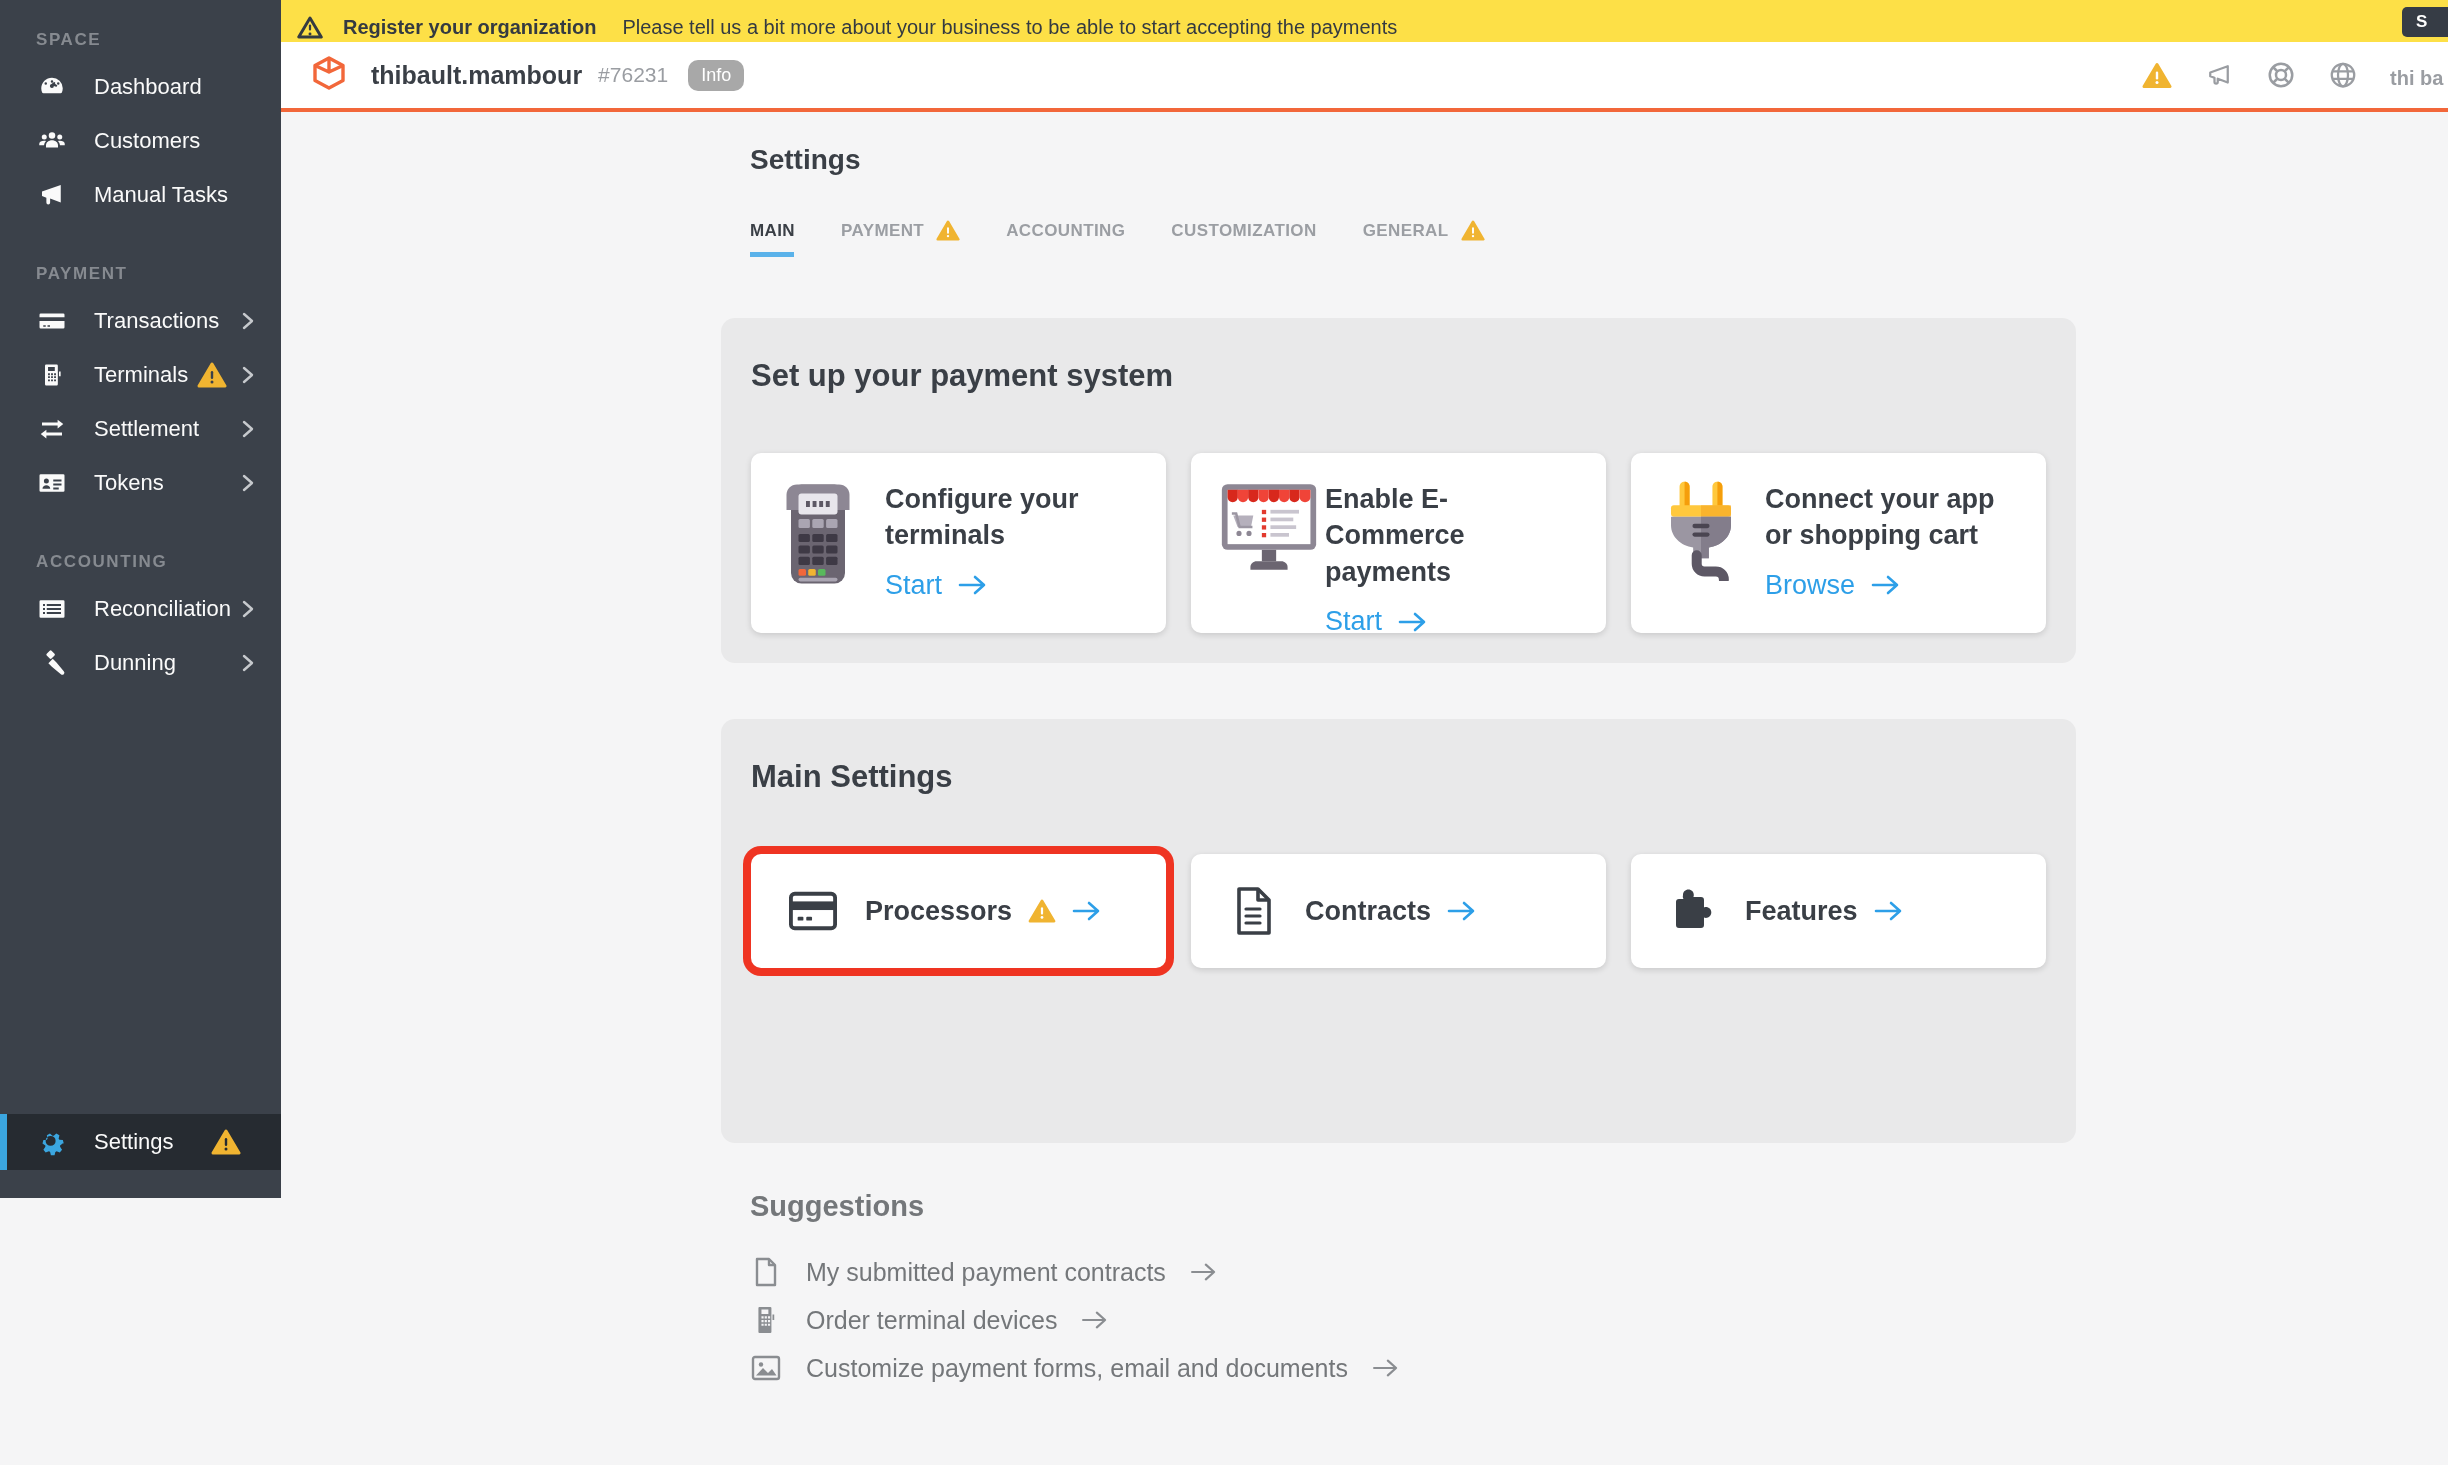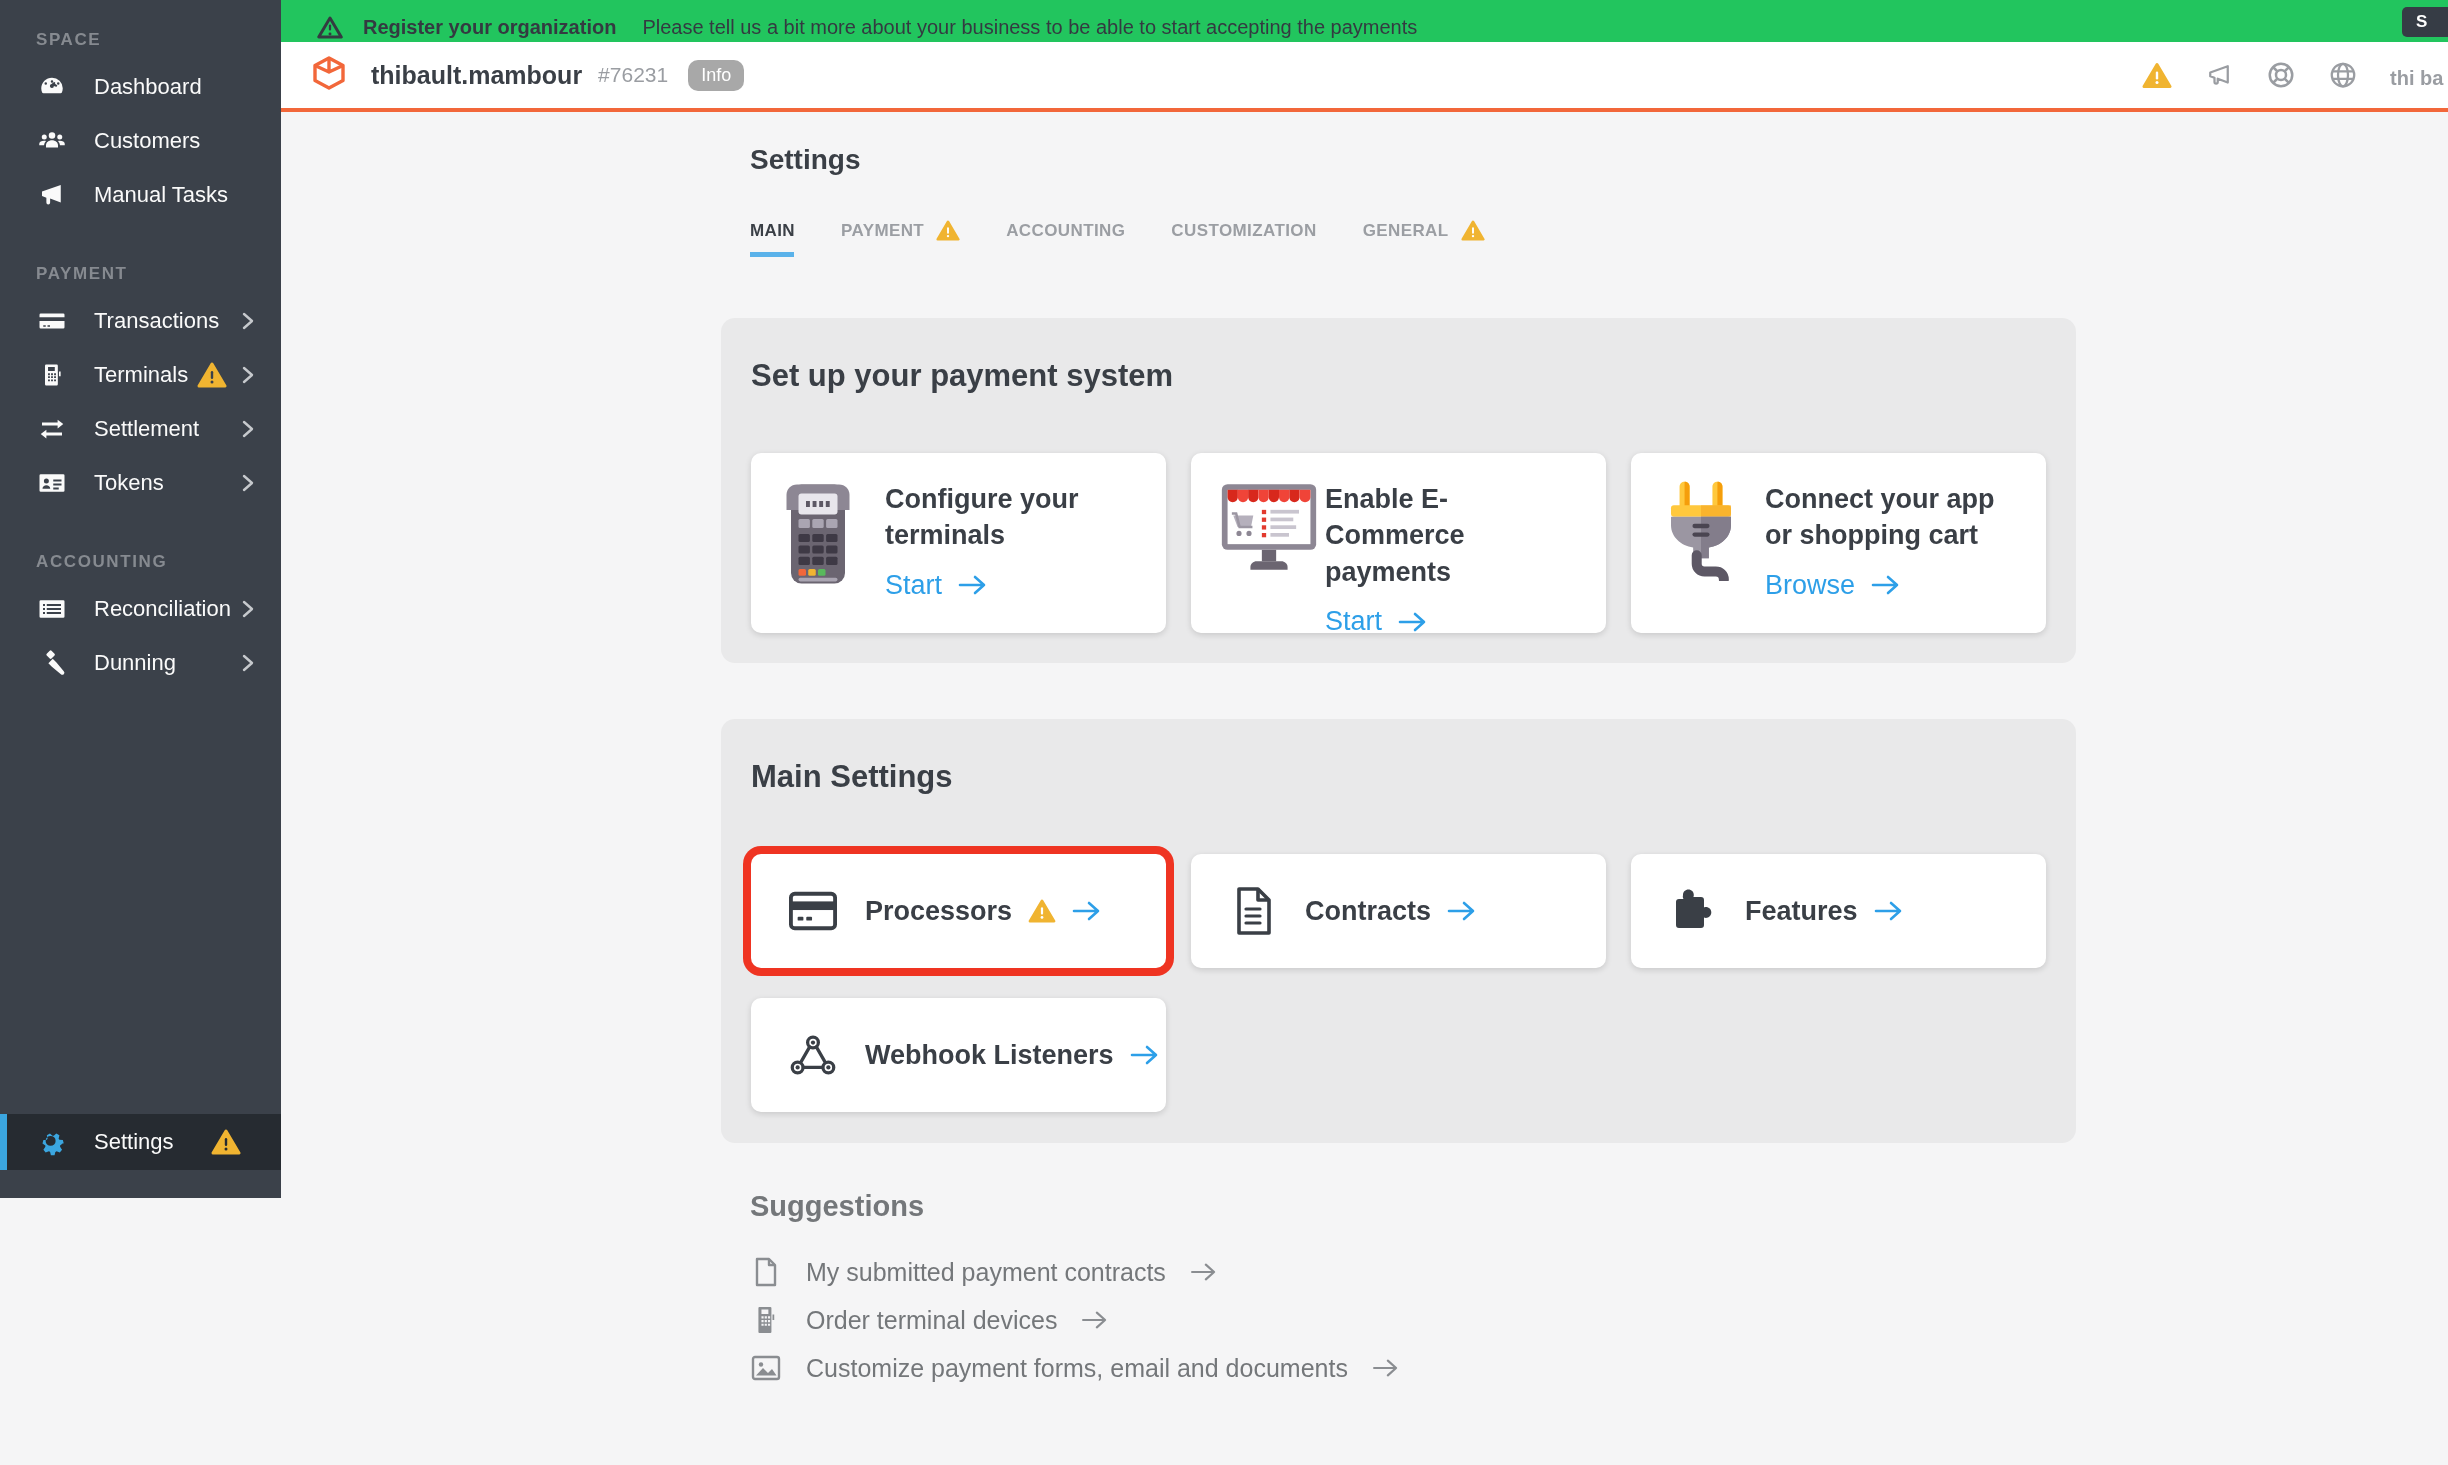--- a/index.html
+++ b/index.html
@@ -19,22 +19,22 @@
   .side-item .s-label { margin-left:26px; font-size:22px; font-weight:500; color:#fafafa; }
   .side-item .s-spacer { flex:1; }
   .side-item .s-warn { width:30px; height:26px; margin-right:14px; }
   .chev { width:14px; height:24px; }
   .side-item.active { position:absolute; left:0; right:0; bottom:28px; height:56px;
     background:#262b31; }
   .side-item.active::before { content:""; position:absolute; left:0; top:0; bottom:0;
     width:7px; background:#3ba6e0; }
 
   
-  .banner { position:absolute; left:281px; top:0; right:0; height:54px; background:#22c55e;
-    display:flex; align-items:center; padding-left:36px; z-index:4; }
+  .banner { position:absolute; left:281px; top:0; right:0; height:54px; background:#fde047;
+    display:flex; align-items:center; padding-left:16px; z-index:4; }
   .banner .b-warn { width:26px; height:23px; margin-right:20px; }
   .banner .b-title { font-size:20px; font-weight:bold; color:#343a41; margin-right:26px; }
   .banner .b-msg { font-size:20px; color:#343a41; }
   .banner .b-btn { position:absolute; right:0; top:7px; height:30px; min-width:46px;
     background:#363c45; color:#ffffff; font-size:17px; font-weight:bold;
     border:none; border-radius:5px 0 0 5px; padding:0 16px 0 14px; text-align:left;
     cursor:pointer; }
 
   
   .header { position:absolute; left:281px; top:42px; right:0; height:70px; background:#ffffff;
@@ -531,43 +531,20 @@
         </span>
         <span class="sc-label">Features</span>
         <span class="sc-arrow">
           <svg width="30" height="24" viewBox="0 0 30 24">
               <path d="M2 12h24M17 4l9 8-9 8" stroke="#2d9fe8" stroke-width="2.6" fill="none" stroke-linecap="round" stroke-linejoin="round"></path>
             </svg>
         </span>
       </div>
     </div>
 
-    <div class="cards row2">
-      <div class="small-card">
-        <span class="sc-icon">
-          <svg width="50" height="46" viewBox="0 0 50 46">
-              <g fill="none" stroke="#3a3f46" stroke-width="3.4" stroke-linecap="round">
-                <circle cx="25" cy="10" r="5.6"></circle>
-                <circle cx="9" cy="36" r="5.6"></circle>
-                <circle cx="41" cy="36" r="5.6"></circle>
-                <path d="M21.5 14.6 13 29.4M28.5 14.6 37 29.4M15 36h19"></path>
-              </g>
-              <circle cx="25" cy="10" r="2.2" fill="#3a3f46"></circle>
-              <circle cx="9" cy="36" r="2.2" fill="#3a3f46"></circle>
-              <circle cx="41" cy="36" r="2.2" fill="#3a3f46"></circle>
-            </svg>
-        </span>
-        <span class="sc-label">Webhook Listeners</span>
-        <span class="sc-arrow">
-          <svg width="30" height="24" viewBox="0 0 30 24">
-              <path d="M2 12h24M17 4l9 8-9 8" stroke="#2d9fe8" stroke-width="2.6" fill="none" stroke-linecap="round" stroke-linejoin="round"></path>
-            </svg>
-        </span>
-      </div>
-    </div>
   </section>
 
   <div class="suggestions">
     <div class="sg-title">Suggestions</div>
     <div class="sg-list">
       <div class="sg-item">
         <span class="sg-icon">
           <svg width="24" height="30" viewBox="0 0 24 30">
               <path d="M3 2h12l6 6v20H3V2z" fill="none" stroke="#8a8d91" stroke-width="2.4" stroke-linejoin="round"></path>
               <path d="M15 2v6h6" fill="none" stroke="#8a8d91" stroke-width="2.4" stroke-linejoin="round"></path>

